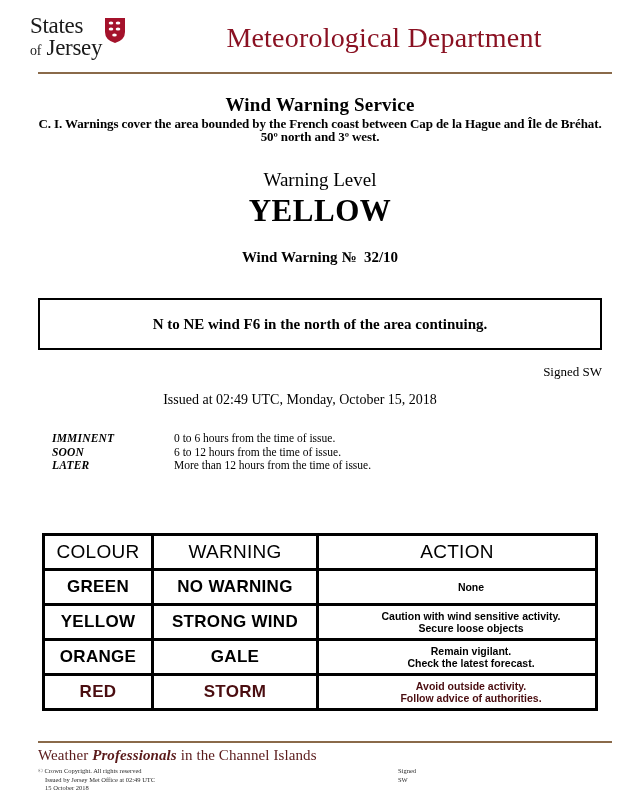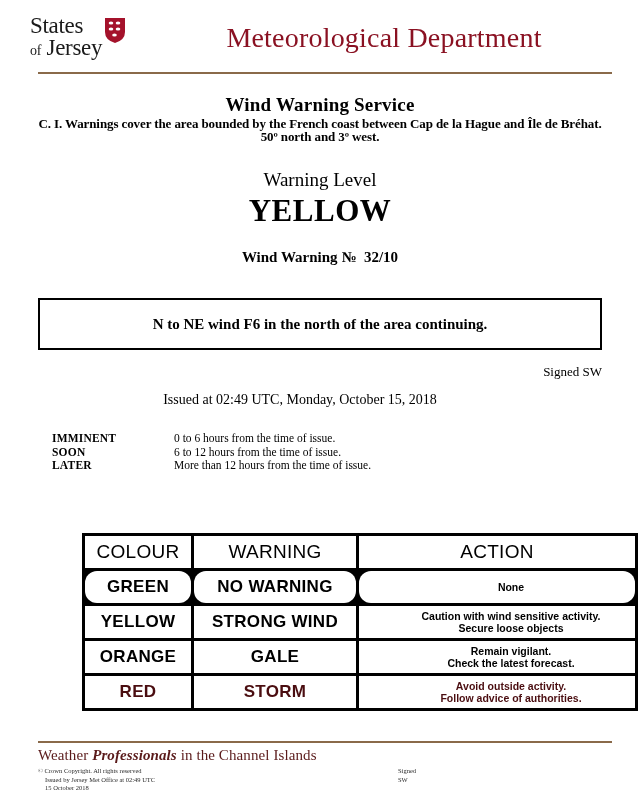--- a/index.html
+++ b/index.html
@@ -143,32 +143,32 @@
     font-size: 11.5px;
     line-height: 13.5px;
   }
   .timing-row {
     display: flex;
   }
   .timing-term {
     width: 122px;
     font-weight: bold;
     letter-spacing: 0.2px;
+    font-style: italic;
   }
   .timing-desc {
     flex: 1;
   }
 
   
   .legend-wrap {
     position: absolute;
     left: 42px;
     top: 533px;
     width: 556px;
-    margin-left: 40px;
   }
   table.legend {
     border-collapse: separate;
     border-spacing: 3px 3px;
     width: 100%;
     background: #000000;
     font-family: "Liberation Sans", sans-serif;
   }
   table.legend td {
     border: 0;
@@ -198,21 +198,21 @@
     font-size: 17px;
     font-weight: bold;
     letter-spacing: 0.3px;
   }
   .cell-action {
     font-size: 10.5px;
     font-weight: bold;
     line-height: 12.5px;
     padding-left: 29px;
   }
-  .row-green td { background: #c9f2cb; border-radius: 12px; }
+  .row-green td { background: #c9f2cb; }
   .row-yellow td { background: #fbf5a0; }
   .row-orange td { background: #f9c663; }
   .row-red td { background: #f8676f; color: #4a0d10; }
 
   
   .rule-bottom {
     position: absolute;
     left: 38px;
     right: 28px;
     top: 741px;

